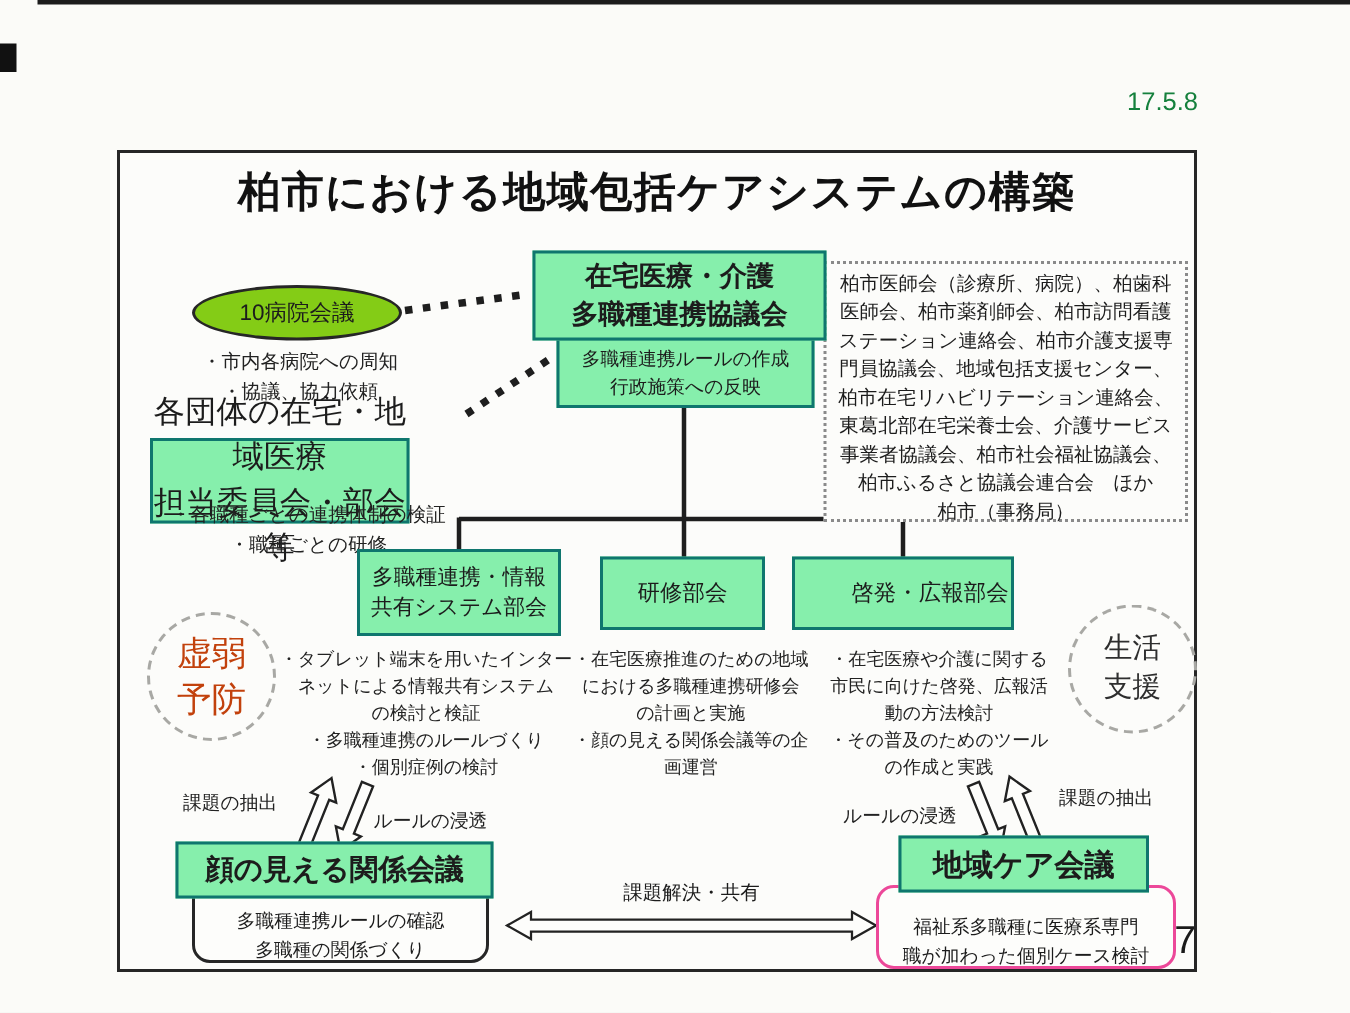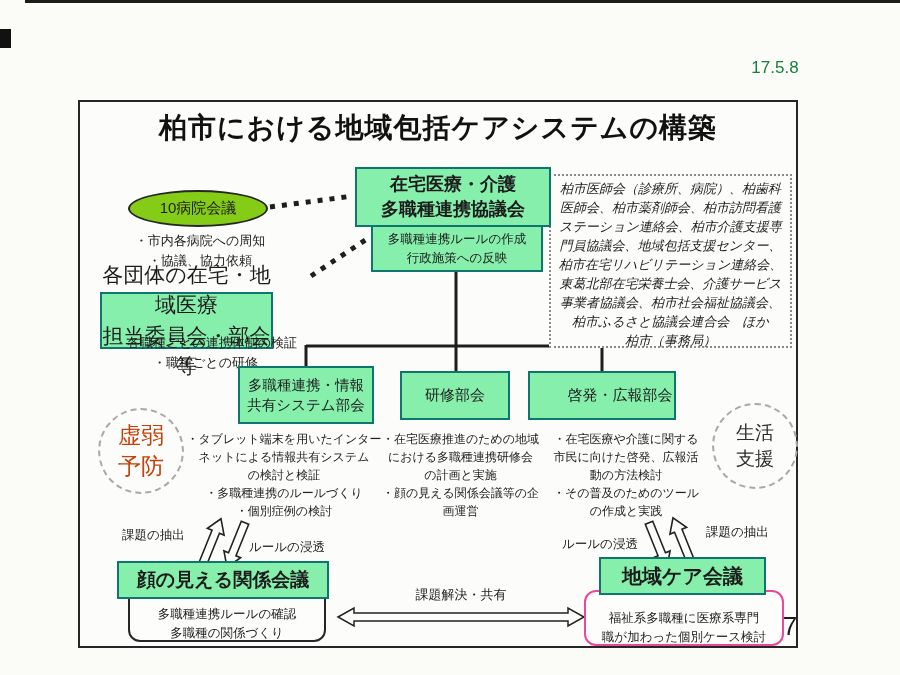--- a/index.html
+++ b/index.html
@@ -64,21 +64,21 @@
   <div class="abs box ctr preline" style="left:100px;top:272px;width:173px;height:57px;font-size:21px;line-height:1.45;margin-top:20px;">各団体の在宅・地域医療
 担当委員会・部会等</div>
   <div class="abs note preline" style="left:83px;top:333px;width:245px;font-size:13px;">・各職種ごとの連携体制の検証
 ・職種ごとの研修</div>
 
   <div class="abs box ctr preline" style="left:355px;top:167px;width:196px;height:60px;font-size:18px;font-weight:600;line-height:1.4;z-index:2;">在宅医療・介護
 多職種連携協議会</div>
   <div class="abs box ctr preline" style="left:371px;top:225px;width:172px;height:47px;font-size:12.5px;line-height:1.5;">多職種連携ルールの作成
 行政施策への反映</div>
 
-  <div class="abs preline" style="left:549px;top:174px;width:243px;height:174px;border:2px dotted #8a8a8a;box-sizing:border-box;font-size:13px;line-height:1.46;text-align:center;padding-top:4px;background:#fcfcfa;font-style:italic;">柏市医師会（診療所、病院）、柏歯科
+  <div class="abs preline" style="left:549px;top:174px;width:243px;height:174px;border:2px dotted #8a8a8a;box-sizing:border-box;font-size:13px;line-height:1.46;text-align:center;padding-top:4px;background:#fcfcfa;">柏市医師会（診療所、病院）、柏歯科
 医師会、柏市薬剤師会、柏市訪問看護
 ステーション連絡会、柏市介護支援専
 門員協議会、地域包括支援センター、
 柏市在宅リハビリテーション連絡会、
 東葛北部在宅栄養士会、介護サービス
 事業者協議会、柏市社会福祉協議会、
 柏市ふるさと協議会連合会　ほか
 柏市（事務局）</div>
 
   <div class="abs box ctr preline" style="left:238px;top:366px;width:136px;height:58px;font-size:14.5px;line-height:1.4;">多職種連携・情報

